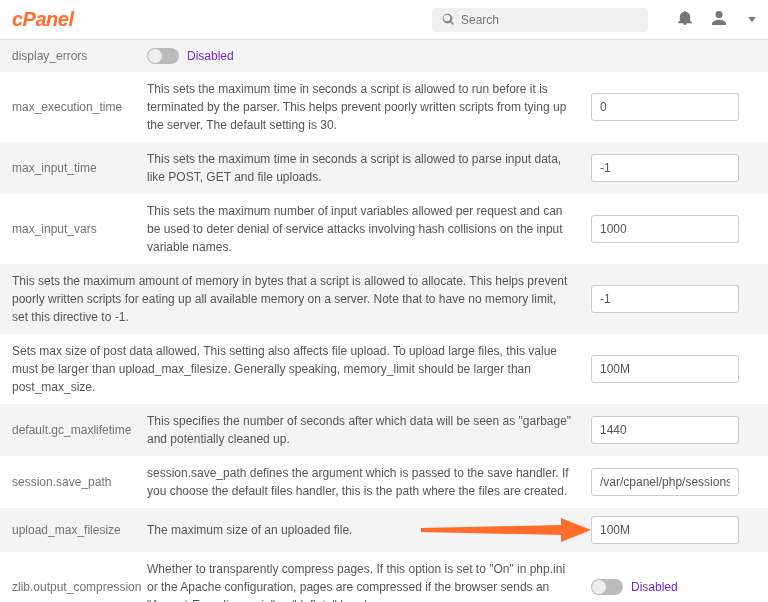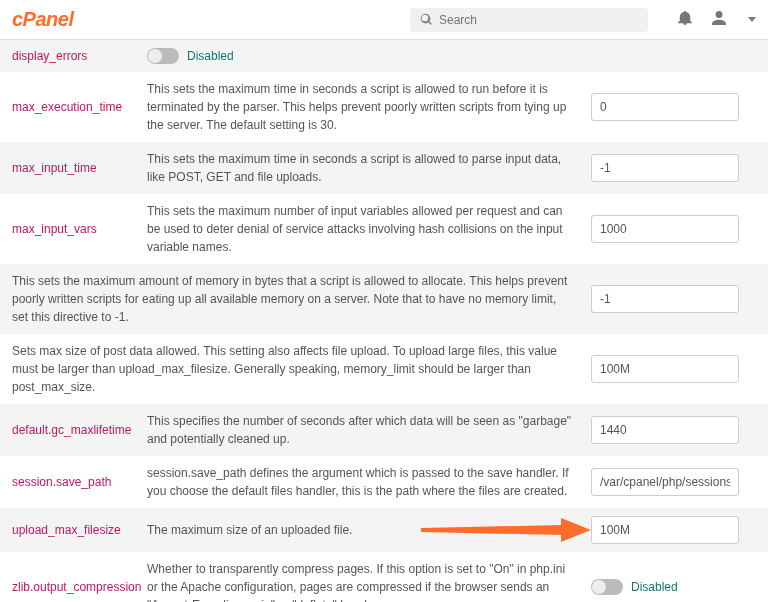--- a/index.html
+++ b/index.html
@@ -1,38 +1,38 @@
 <!DOCTYPE html>
 <html><head>
 <meta charset="utf-8">
 <style>
 * { margin: 0; padding: 0; box-sizing: border-box; }
 body { font-family: -apple-system, BlinkMacSystemFont, "Segoe UI", Arial, sans-serif; font-size: 13px; color: #555; background: #fff; width: 768px; }
 .header { display: flex; align-items: center; padding: 6px 12px; border-bottom: 1px solid #ddd; height: 40px; }
 .logo { font-family: Arial, sans-serif; font-weight: 700; font-style: italic; font-size: 20px; color: #ff6c2c; letter-spacing: -0.5px; }
 .logo::before { content: "cP"; }
 .logo::after { content: "anel"; }
-.search-box { margin-left: auto; display: flex; align-items: center; background: #f0f0f0; border-radius: 4px; padding: 5px 10px; width: 238px; margin-right: 20px; }
+.search-box { margin-left: auto; display: flex; align-items: center; background: #f0f0f0; border-radius: 4px; padding: 5px 10px; width: 216px; margin-right: 20px; }
 .search-box svg { width: 13px; height: 13px; fill: #888; margin-right: 6px; }
 .search-input { border: none; background: transparent; outline: none; font-size: 12px; color: #666; flex: 1; }
 .header-icon { color: #777; margin: 0 10px; cursor: pointer; }
 .header-icon svg { width: 14px; height: 14px; fill: #777; }
 .caret { display: inline-block; width: 0; height: 0; border-left: 4px solid transparent; border-right: 4px solid transparent; border-top: 5px solid #777; margin-left: 12px; }
 .settings-table { width: 100%; }
 .row { display: flex; align-items: center; padding: 8px 12px; }
 .row:nth-child(odd) { background: #f4f4f4; }
 .row:nth-child(even) { background: #fff; }
-.col-name { width: 135px; flex-shrink: 0; font-size: 12px; color: #be185d; word-break: break-word; }
+.col-name { width: 135px; flex-shrink: 0; font-size: 12px; color: #737373; word-break: break-word; }
 .col-desc { flex: 1; font-size: 12px; color: #555; line-height: 1.5; padding-right: 16px; }
 .col-input { width: 165px; flex-shrink: 0; position: relative; }
 .text-input { width: 148px; padding: 6px 8px; border: 1px solid #ccc; border-radius: 3px; font-size: 12px; color: #555; background: #fff; }
 .toggle { display: flex; align-items: center; gap: 8px; }
 .toggle-switch { width: 32px; height: 16px; background: #bbb; border-radius: 10px; position: relative; cursor: pointer; }
 .toggle-switch::after { content: ""; position: absolute; width: 14px; height: 14px; background: #eee; border-radius: 50%; top: 1px; left: 1px; }
-.toggle-label { font-size: 12px; color: #0f766e; }
+.toggle-label { font-size: 12px; color: #6d28d9; }
 .arrow-highlight { position: absolute; left: -170px; top: 50%; transform: translateY(-50%); pointer-events: none; }
 </style>
 </head>
 <body>
 
 <div class="header">
   <span class="logo"></span>
   <div class="search-box">
     <svg viewBox="0 0 16 16">
         <path d="M11.7 10.3a6 6 0 1 0-1.4 1.4l3 3 1.4-1.4-3-3zM6 10a4 4 0 1 1 0-8 4 4 0 0 1 0 8z"></path>

